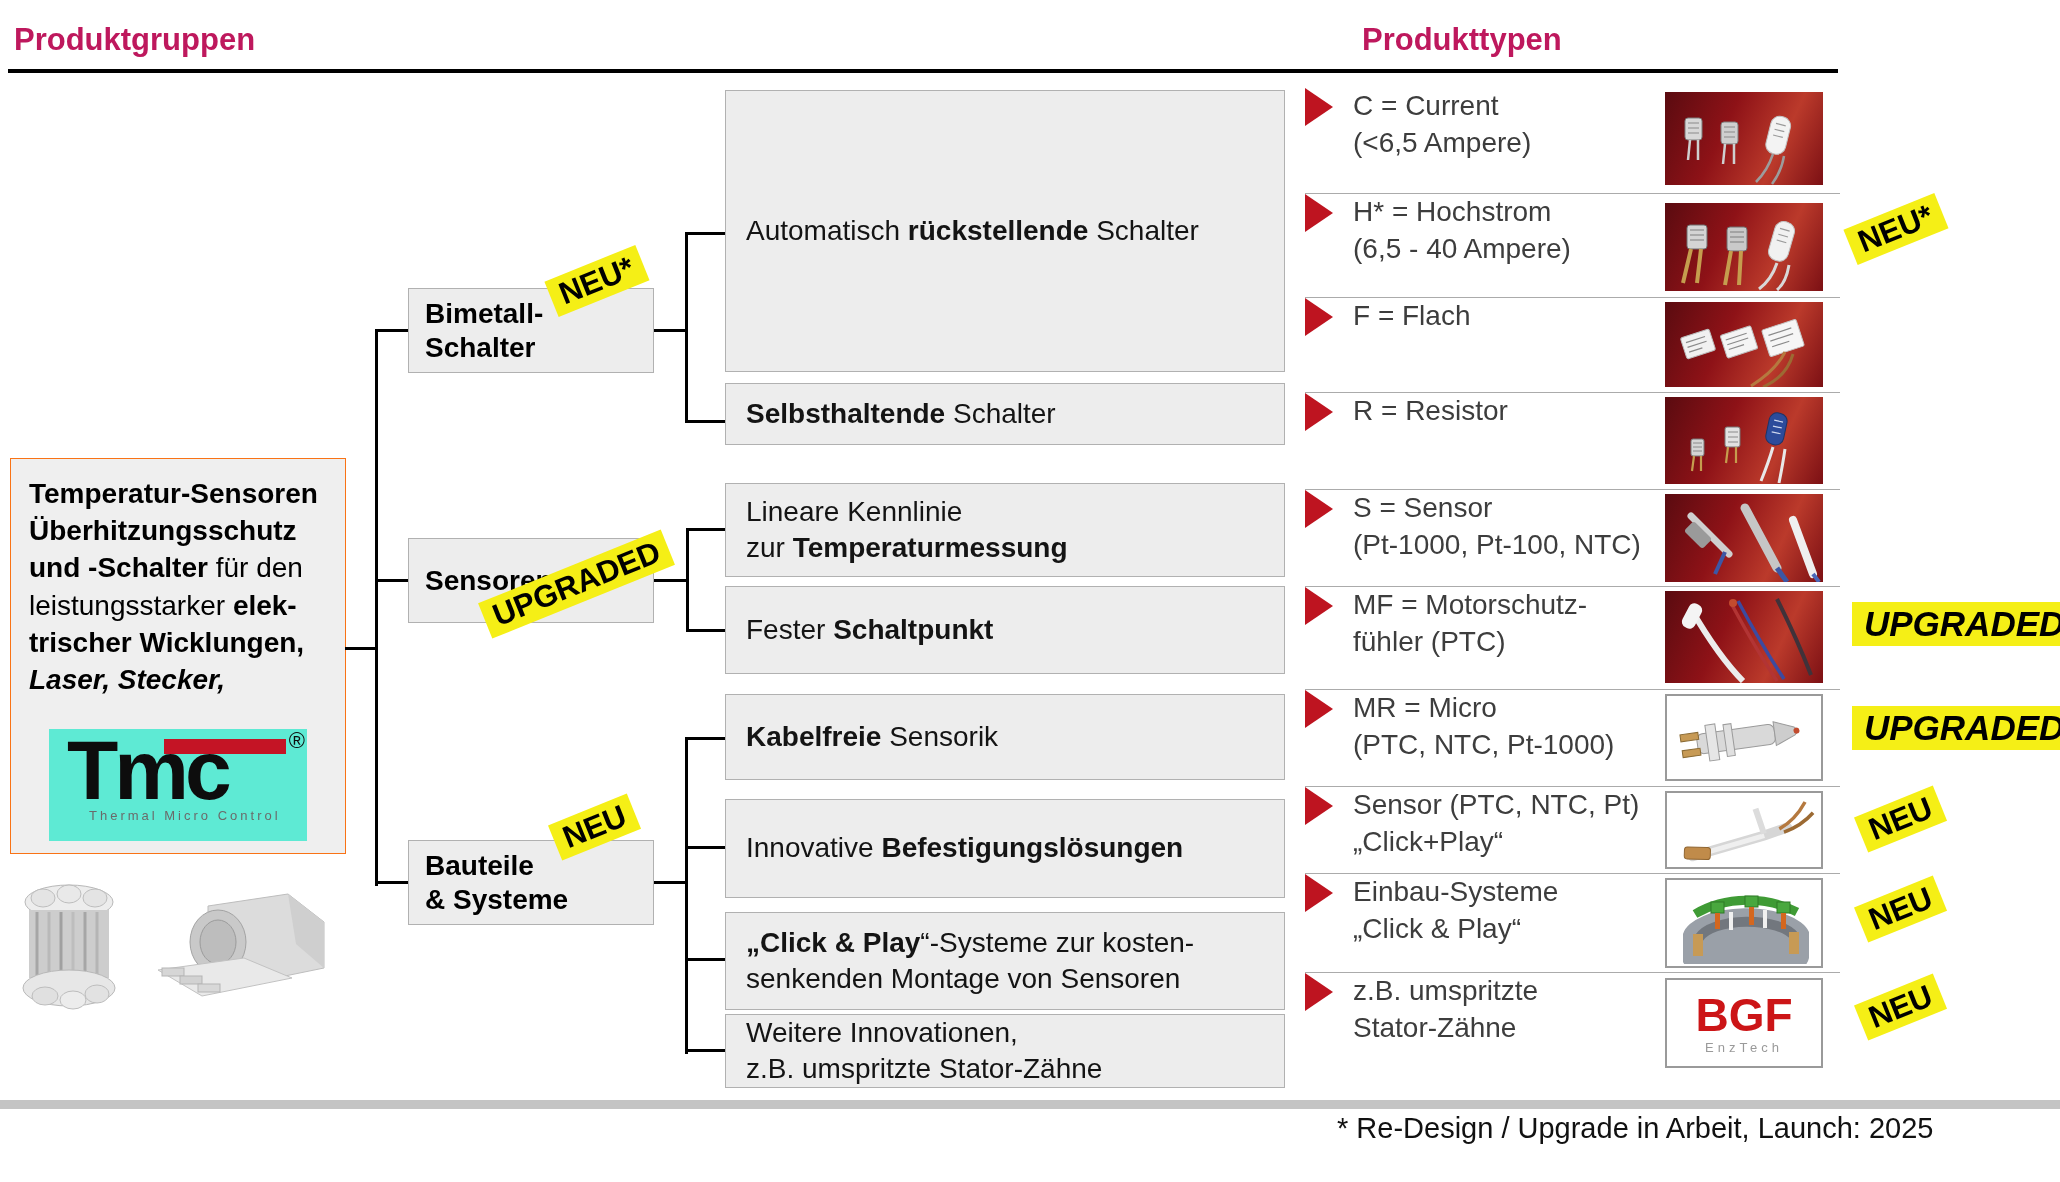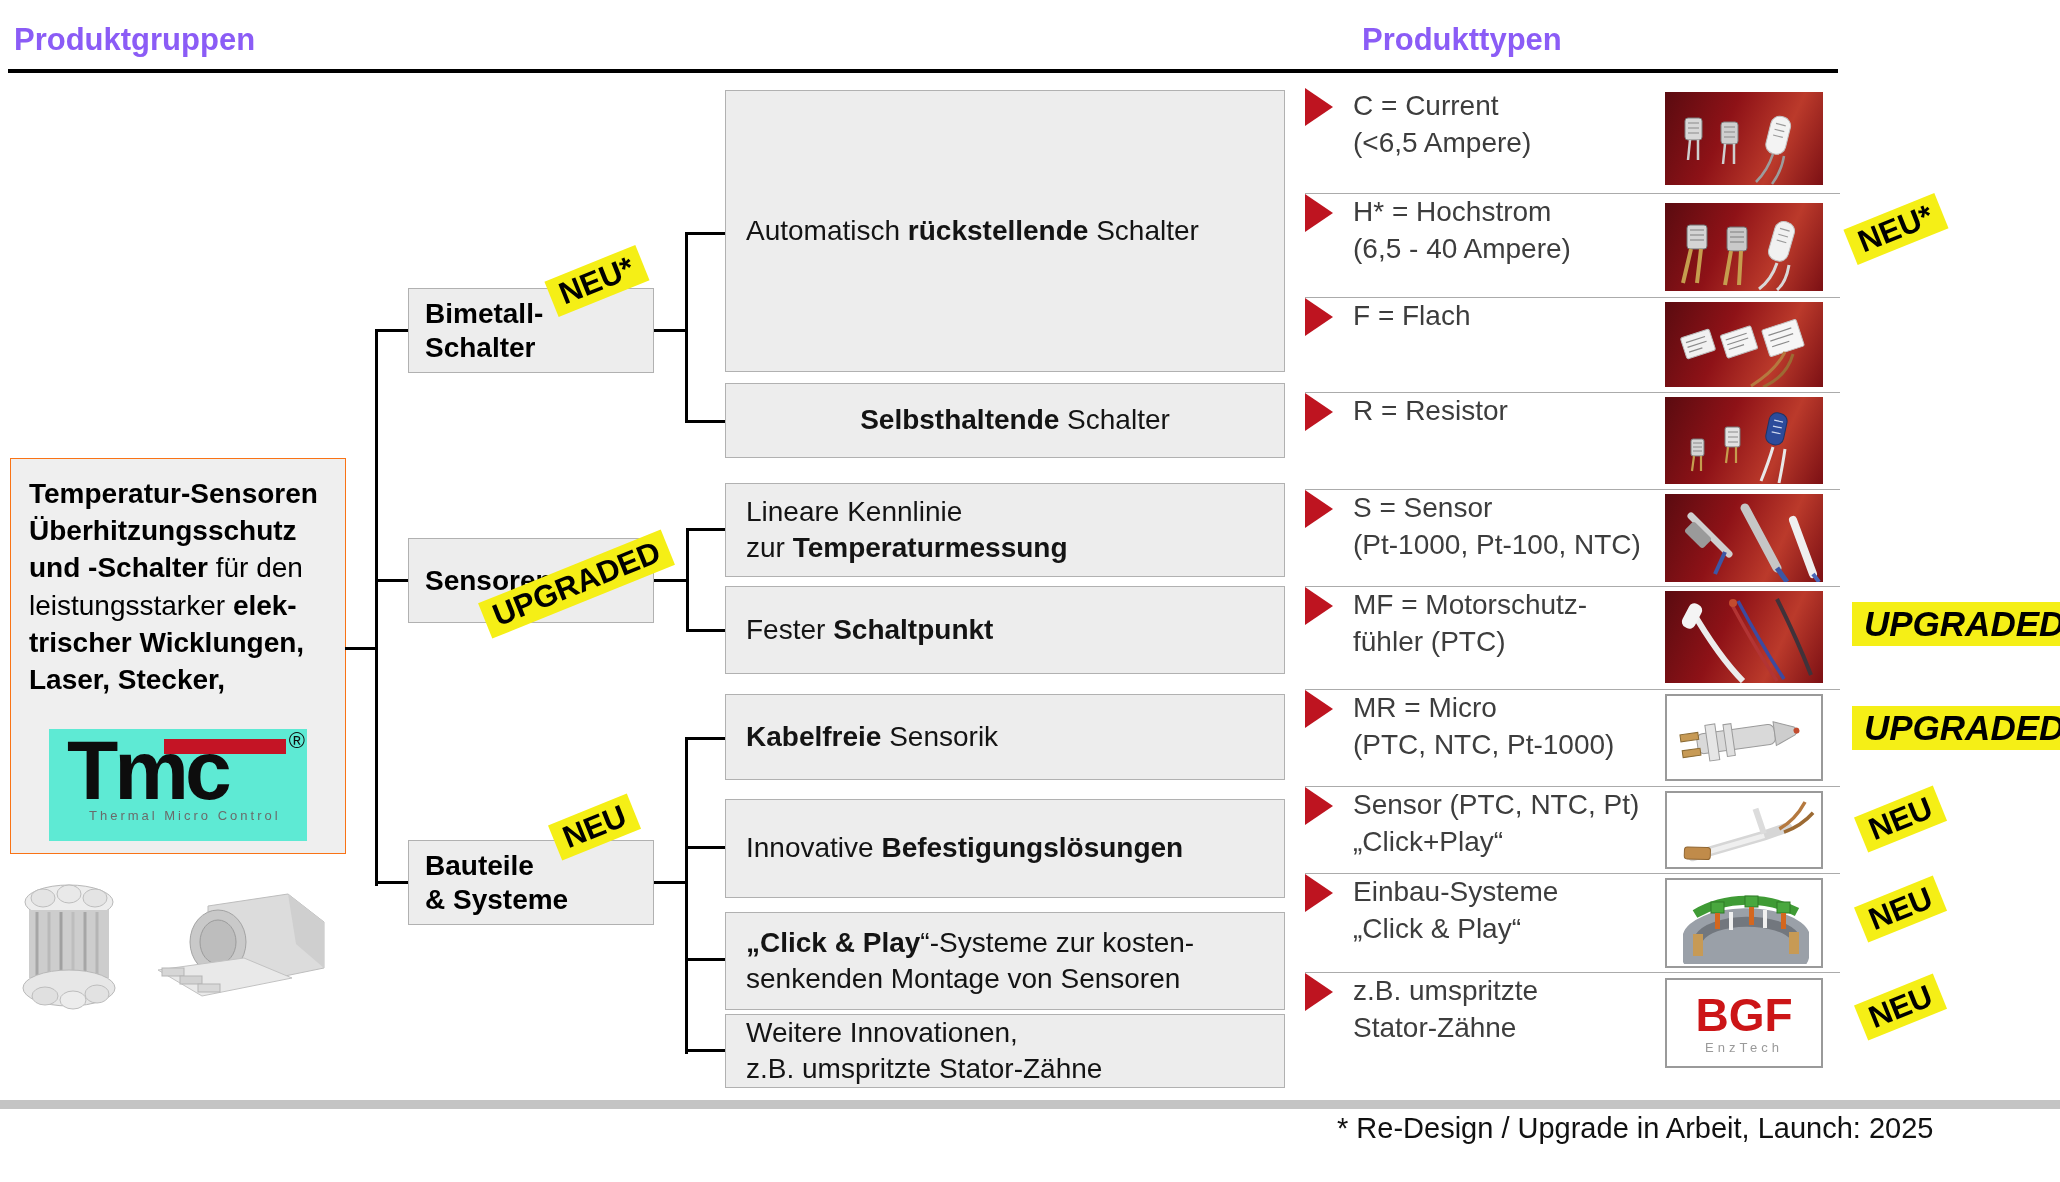--- a/index.html
+++ b/index.html
@@ -1,21 +1,21 @@
 <!DOCTYPE html>
 <html><head>
 <meta charset="utf-8">
 <style>
   html,body{margin:0;padding:0;background:#fff;}
   #canvas{
     position:relative;width:2060px;height:1182px;background:#fff;overflow:hidden;
     font-family:"Liberation Sans", sans-serif;color:#1a1a1a;
   }
   .abs{position:absolute;}
-  .hdr{position:absolute;top:22px;font-size:31px;font-weight:bold;color:#8b5cf6;white-space:nowrap;}
+  .hdr{position:absolute;top:22px;font-size:31px;font-weight:bold;color:#be185d;white-space:nowrap;}
   .hrule{position:absolute;left:8px;top:69px;width:1830px;height:4px;background:#000;}
   
   .intro{position:absolute;left:10px;top:458px;width:336px;height:396px;background:#efefef;
     border:1px solid #f97316;box-sizing:border-box;padding:16px 0 0 18px;font-size:28px;line-height:1.33;color:#000;}
   .intro .ln{white-space:nowrap;}
   .tmc{position:absolute;left:38px;top:270px;width:258px;height:112px;background:#5eead4;}
   .tmc-word{position:relative;margin:2px 0 0 18px;font-size:84px;font-weight:bold;letter-spacing:-4px;color:#0d0d0d;line-height:0.95;}
   .tmc-bar{position:absolute;left:97px;top:8px;width:122px;height:15px;background:#c41425;}
   .tmc-reg{position:absolute;right:2px;top:0px;font-size:22px;font-weight:normal;letter-spacing:0;color:#0d0d0d;}
   .tmc-sub{margin:-4px 0 0 40px;font-size:13px;letter-spacing:3px;color:#6a6a6a;white-space:nowrap;}
@@ -60,21 +60,21 @@
   <div class="hdr" style="left:14px;">Produktgruppen</div>
   <div class="hdr" style="left:1362px;">Produkttypen</div>
   <div class="hrule"></div>
 
   <div class="intro">
     <div class="ln"><span style="font-weight: bold;">Temperatur-Sensoren</span></div>
     <div class="ln"><span style="font-weight: bold;">Überhitzungsschutz</span></div>
     <div class="ln"><span style="font-weight: bold;">und -Schalter</span><span> für den</span></div>
     <div class="ln"><span>leistungsstarker </span><span style="font-weight: bold;">elek-</span></div>
     <div class="ln"><span style="font-weight: bold;">trischer Wicklungen,</span></div>
-    <div class="ln"><span style="font-weight: bold;">Laser, Stecker,</span></div>
+    <div class="ln"><span style="font-weight: bold; font-style: italic;">Laser, Stecker,</span></div>
     <div class="tmc">
       <div class="tmc-word">
         <span>Tmc</span>
         <span class="tmc-bar"></span>
         <span class="tmc-reg">®</span>
       </div>
       <div class="tmc-sub">Thermal Micro Control</div>
     </div>
   </div>
 
@@ -142,21 +142,21 @@
     <div>&amp; Systeme</div>
   </div>
 
   <div class="badge-rot" style="left:548px;top:262px;">NEU*</div>
   <div class="badge-rot" style="left:478px;top:565px;">UPGRADED</div>
   <div class="badge-rot" style="left:552px;top:808px;">NEU</div>
 
   <div class="sbox" style="top:90px;height:282px;">
     <div class="ln"><span>Automatisch </span><span style="font-weight: bold;">rückstellende</span><span> Schalter</span></div>
   </div>
-  <div class="sbox" style="top:383px;height:75px;align-items:center;">
+  <div class="sbox" style="top:383px;height:62px;">
     <div class="ln"><span style="font-weight: bold;">Selbsthaltende</span><span> Schalter</span></div>
   </div>
   <div class="sbox" style="top:483px;height:94px;">
     <div class="ln"><span>Lineare Kennlinie</span></div>
     <div class="ln"><span>zur </span><span style="font-weight: bold;">Temperaturmessung</span></div>
   </div>
   <div class="sbox" style="top:586px;height:88px;">
     <div class="ln"><span>Fester </span><span style="font-weight: bold;">Schaltpunkt</span></div>
   </div>
   <div class="sbox" style="top:694px;height:86px;">

